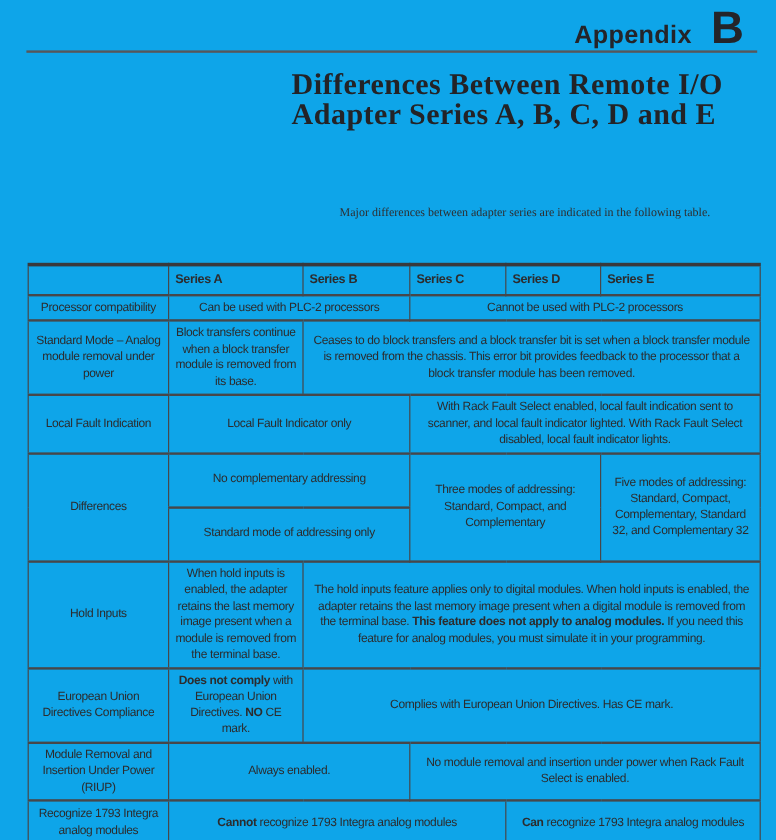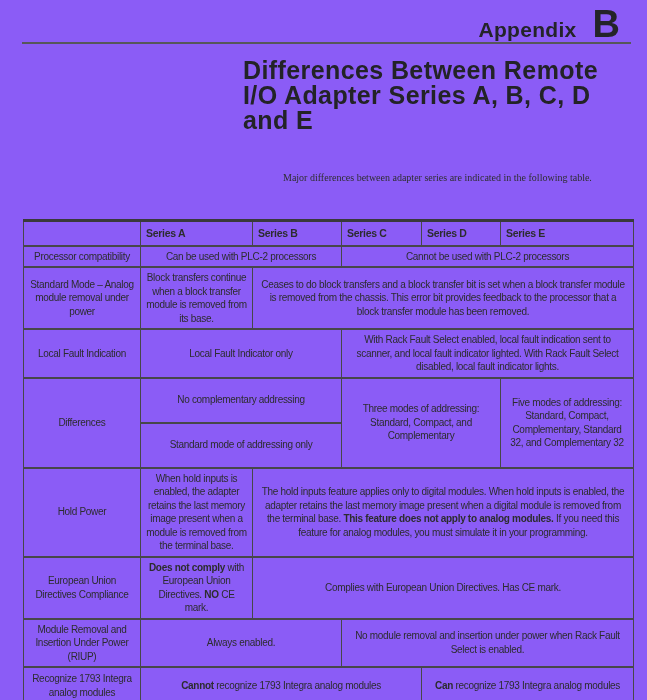--- a/index.html
+++ b/index.html
@@ -2,31 +2,31 @@
 <html><head>
 <meta charset="utf-8">
 <style>
   * { margin:0; padding:0; box-sizing:border-box; }
   html, body { background:#ffffff; }
   body {
     width:647px; height:700px;
     font-family:"Liberation Sans", sans-serif;
     color:#2c2c2e;
   }
-  .page { position:relative; width:647px; height:700px; background:#8b5cf6; overflow:hidden; }
+  .page { position:relative; width:647px; height:700px; background:#0ea5e9; overflow:hidden; }
 
   .appendix-header { position:absolute; top:5px; right:27px; display:flex; align-items:baseline; gap:16px; }
   .appendix-word { font-weight:bold; font-size:21px; letter-spacing:0.3px; color:#242429; }
   .appendix-letter { font-weight:bold; font-size:38px; line-height:38px; color:#242429; }
 
   .header-rule { position:absolute; top:42px; left:22px; width:609px; height:2px; background:#57575a; }
 
   .doc-title {
     position:absolute; top:58px; left:243px; width:394px;
-    font-size:25px; line-height:25px; font-weight:bold; letter-spacing:0.4px; color:#232327;
+    font-size:25px; line-height:25px; font-weight:bold; letter-spacing:0.4px; color:#232327;font-family:Liberation Serif, serif;
   }
   .intro {
     position:absolute; top:168px; left:243px; width:378px;
     font-family:"Liberation Serif", serif;
     font-size:10px; line-height:19px; color:#2e2e30;margin-left:40px;
   }
 
   .diff-table {
     position:absolute; top:219px; left:23px; width:610px;
     border-collapse:collapse; table-layout:fixed;
@@ -104,21 +104,21 @@
         <td rowspan="2">Differences</td>
         <td colspan="2"><span>No complementary addressing</span></td>
         <td colspan="2" rowspan="2"><span>Three modes of addressing: Standard, Compact, and Complementary</span></td>
         <td rowspan="2"><span>Five modes of addressing: Standard, Compact, Complementary, Standard 32, and Complementary 32</span></td>
       </tr>
       <tr class="h-r4b">
         <td colspan="2"><span>Standard mode of addressing only</span></td>
       </tr>
 
       <tr class="h-r5">
-        <td>Hold Power</td>
+        <td>Hold Inputs</td>
         <td><span>When hold inputs is enabled, the adapter retains the last memory image present when a module is removed from the terminal base.</span></td>
         <td colspan="4"><span>The hold inputs feature applies only to digital modules. When hold inputs is enabled, the adapter retains the last memory image present when a digital module is removed from the terminal base. </span><b>This feature does not apply to analog modules.</b><span> If you need this feature for analog modules, you must simulate it in your programming.</span></td>
       </tr>
 
       <tr class="h-r6">
         <td>European Union Directives Compliance</td>
         <td><b>Does not comply</b><span> with European Union Directives. </span><b>NO</b><span> CE mark.</span></td>
         <td colspan="4"><span>Complies with European Union Directives. Has CE mark.</span></td>
       </tr>
 

